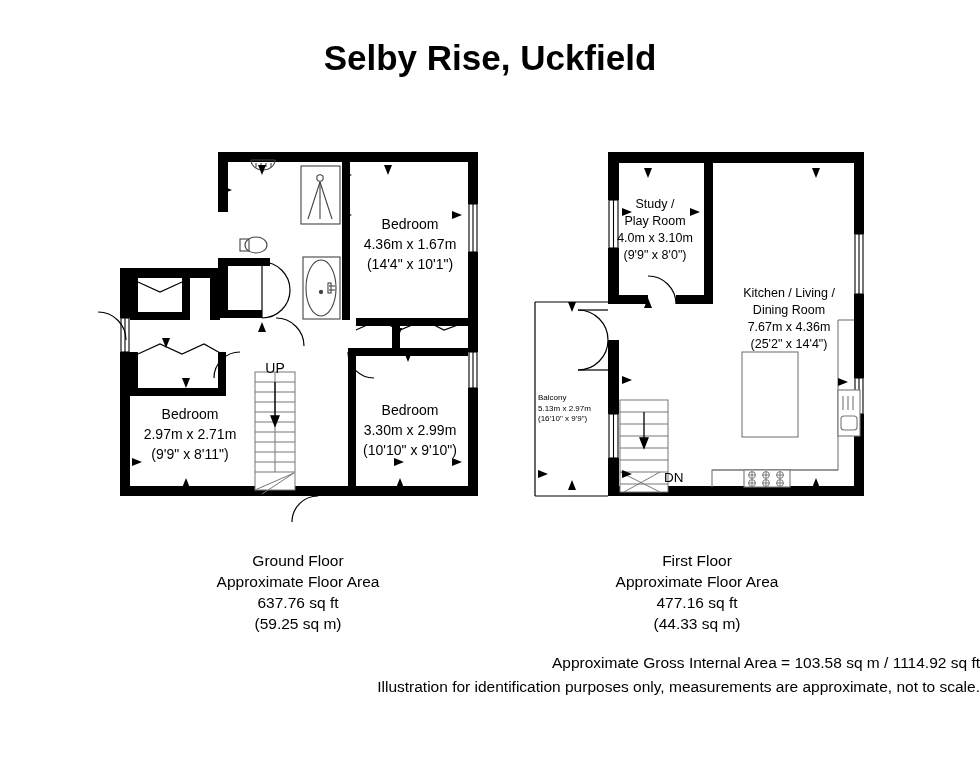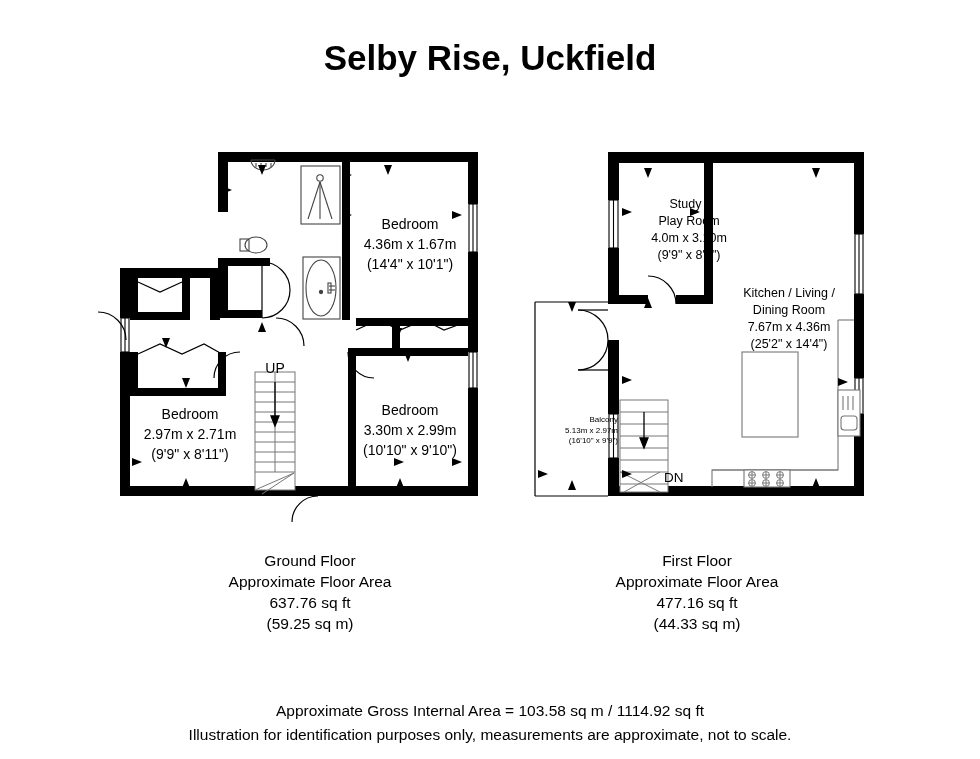--- a/index.html
+++ b/index.html
@@ -36,32 +36,31 @@
     top: 0;
     left: 0;
   }
   .footcol {
     position: absolute;
     text-align: center;
     font-size: 15.5px;
     line-height: 21px;
     color: #000;
   }
-  #ground-foot { left: 180px; top: 550px; width: 260px; }
+  #ground-foot { left: 168px; top: 550px; width: 260px; }
   #first-foot  { left: 567px; top: 550px; width: 260px; }
   .gross {
     position: absolute;
     left: 0;
     top: 651px;
     width: 980px;
-    text-align: center;
+    text-align: right;
     font-size: 15.5px;
     line-height: 24px;
     color: #000;
-    margin-top: 48px;
   }
   .ftline { display: block; }
 </style>
 </head>
 <body>
 
 <div id="page">
 
   <div class="title">Selby Rise, Uckfield</div>
 
@@ -359,35 +358,35 @@
       <polygon points="572,312 568,302 576,302"></polygon>
       <polygon points="632,380 622,376 622,384"></polygon>
       <polygon points="848,382 838,378 838,386"></polygon>
       <polygon points="548,474 538,470 538,478"></polygon>
       <polygon points="632,474 622,470 622,478"></polygon>
       <polygon points="572,480 568,490 576,490"></polygon>
       <polygon points="816,478 812,488 820,488"></polygon>
     </g>
   </svg>
 
-  <div style="position:absolute;left:641px;top:196px;width:96px;text-align:center;font-size:12.5px;line-height:17px;">
+  <div style="position:absolute;left:607px;top:196px;width:96px;text-align:center;font-size:12.5px;line-height:17px;">
     <span class="ftline">Study /</span>
     <span class="ftline">Play Room</span>
     <span class="ftline">4.0m x 3.10m</span>
     <span class="ftline">(9'9" x 8'0")</span>
   </div>
 
   <div style="position:absolute;left:714px;top:285px;width:150px;text-align:center;font-size:12.5px;line-height:17px;">
     <span class="ftline">Kitchen / Living /</span>
     <span class="ftline">Dining Room</span>
     <span class="ftline">7.67m x 4.36m</span>
     <span class="ftline">(25'2" x 14'4")</span>
   </div>
 
-  <div style="position:absolute;left:538px;top:415px;width:80px;text-align:right;font-size:8px;line-height:10.5px;">
+  <div style="position:absolute;left:538px;top:393px;width:80px;text-align:left;font-size:8px;line-height:10.5px;">
     <span class="ftline">Balcony</span>
     <span class="ftline">5.13m x 2.97m</span>
     <span class="ftline">(16'10" x 9'9")</span>
   </div>
 
   <div style="position:absolute;left:664px;top:470px;width:40px;text-align:left;font-size:13.5px;">DN</div>
 
   <div class="footcol" id="ground-foot">
     <span class="ftline">Ground Floor</span>
     <span class="ftline">Approximate Floor Area</span>

